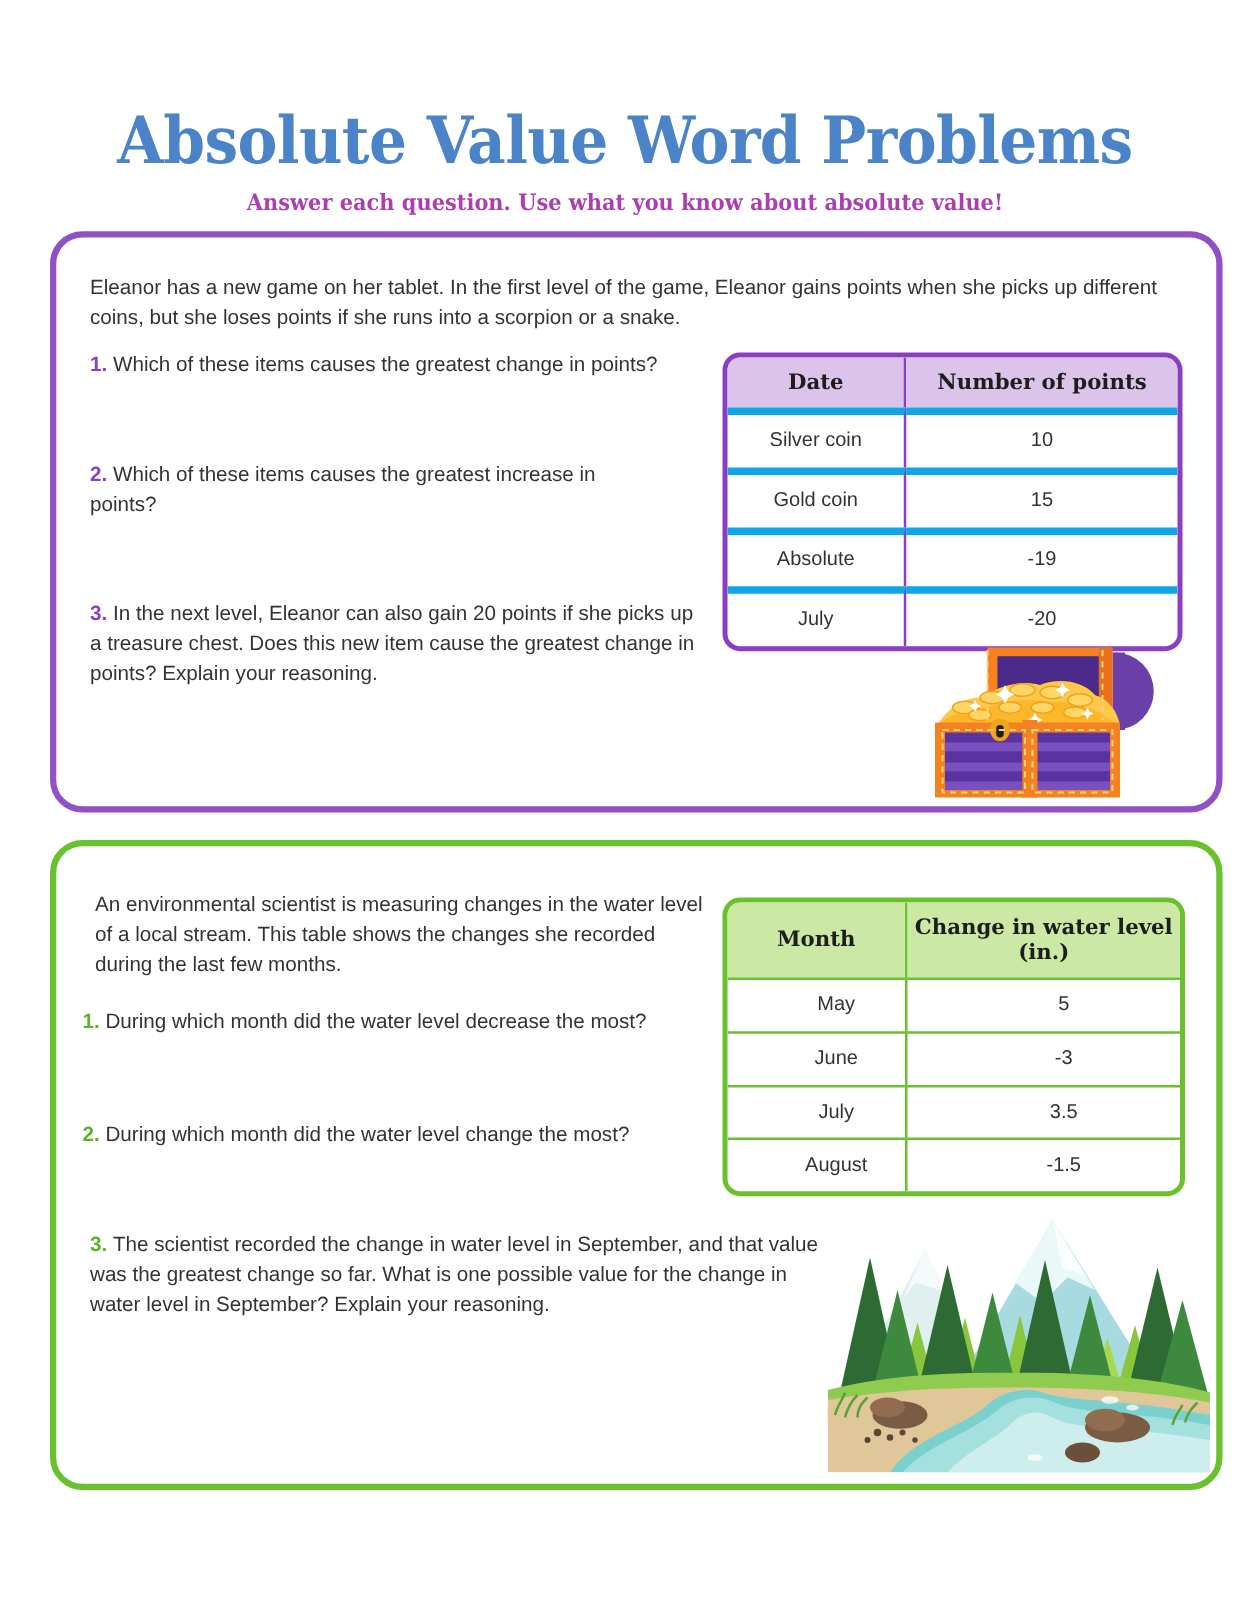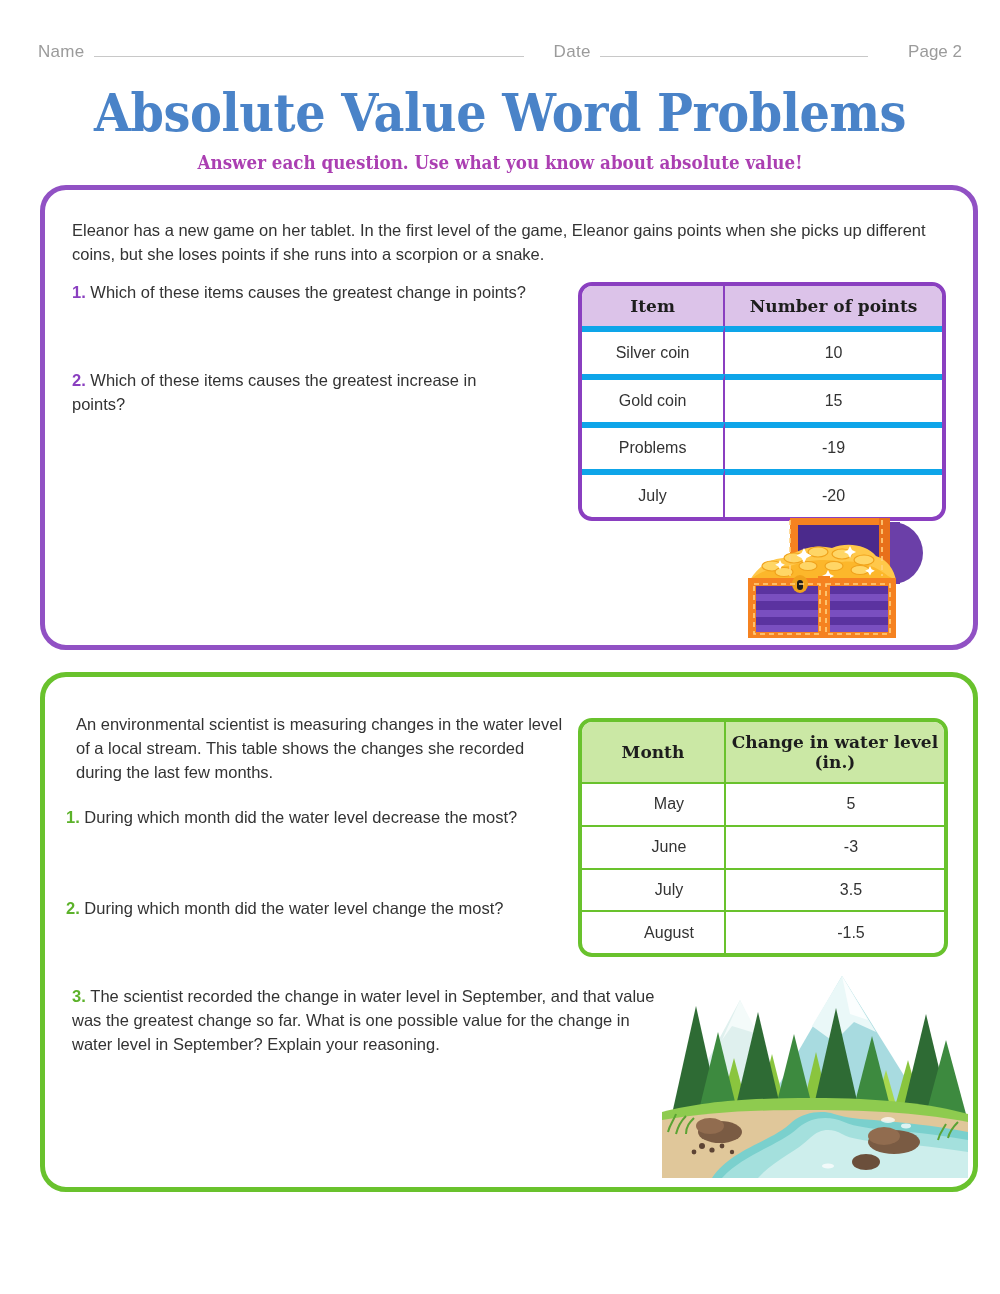--- a/index.html
+++ b/index.html
@@ -106,65 +106,62 @@
   .nature{left:662px;top:962px;width:306px;height:216px;}
 
   
   .footer{position:absolute;left:0;top:1225px;width:1000px;height:69px;}
 </style>
 </head>
 <body>
 
 <div class="page">
 
-  <div class="header">
-    <span class="hdr-label">Name</span>
-    <span class="hdr-rule rule-name"></span>
-    <span class="hdr-label hdr-date">Date</span>
-    <span class="hdr-rule rule-date"></span>
-    <span class="hdr-page">Page 2</span>
-  </div>
 
   <div class="title">Absolute Value Word Problems</div>
   <div class="subtitle">Answer each question. Use what you know about absolute value!</div>
 
   <div class="panel panel-purple"></div>
 
   <div class="intro" style="left:72px;top:218px;width:880px;">Eleanor has a new game on her tablet. In the first level of the game, Eleanor gains points when she picks up different coins, but she loses points if she runs into a scorpion or a snake.</div>
 
   <div class="qitem" style="left:72px;top:280px;width:500px;">
     <span class="qnum qnum-purple">1. </span>
     <span class="qtext">Which of these items causes the greatest change in points?</span>
   </div>
 
   <div class="qitem" style="left:72px;top:368px;width:440px;">
     <span class="qnum qnum-purple">2. </span>
     <span class="qtext">Which of these items causes the greatest increase in points?</span>
   </div>
 
+  <div class="qitem" style="left:72px;top:479px;width:488px;">
+    <span class="qnum qnum-purple">3. </span>
+    <span class="qtext">In the next level, Eleanor can also gain 20 points if she picks up a treasure chest. Does this new item cause the greatest change in points? Explain your reasoning.</span>
+  </div>
 
   <div class="tbl-wrap tbl-purple">
     <table class="wtable">
       <thead>
         <tr>
-          <th class="col-a">Item</th>
+          <th class="col-a">Date</th>
           <th>Number of points</th>
         </tr>
       </thead>
       <tbody>
         <tr>
           <td>Silver coin</td>
           <td>10</td>
         </tr>
         <tr>
           <td>Gold coin</td>
           <td>15</td>
         </tr>
         <tr>
-          <td>Problems</td>
+          <td>Absolute</td>
           <td>-19</td>
         </tr>
         <tr>
           <td>July</td>
           <td>-20</td>
         </tr>
       </tbody>
     </table>
   </div>
 

